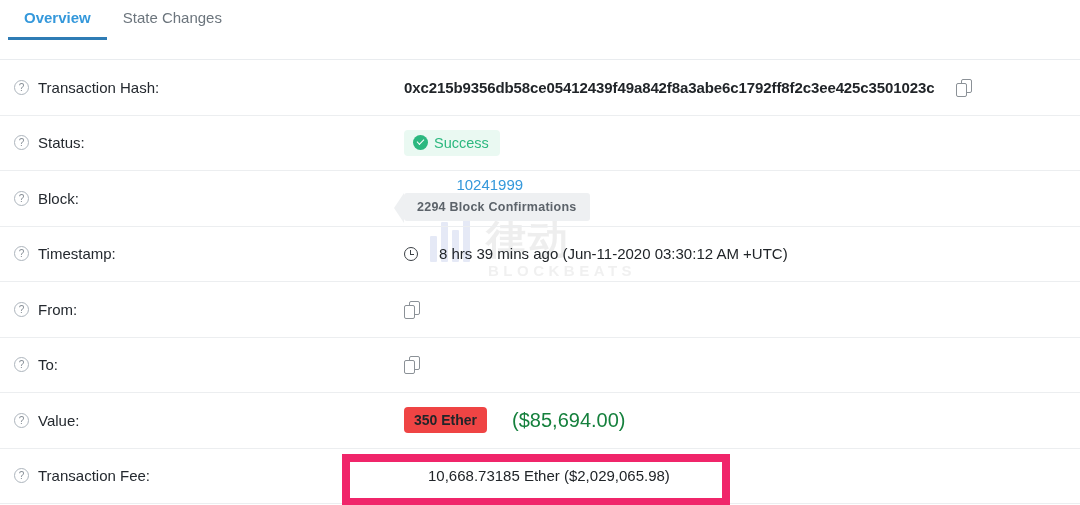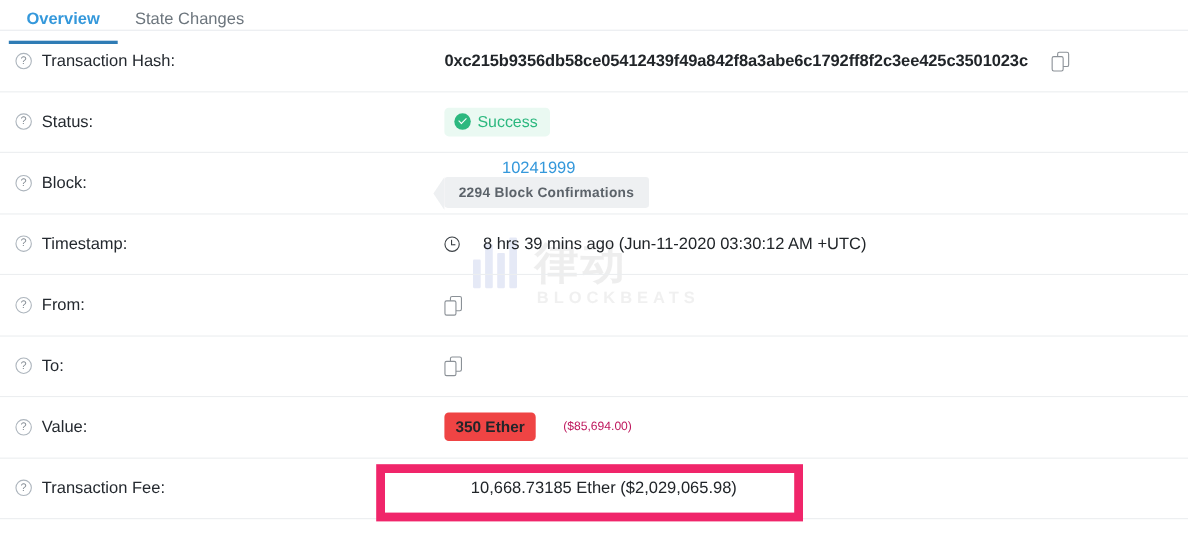--- a/index.html
+++ b/index.html
@@ -59,21 +59,21 @@
     font-weight: 700;
     color: #e2e2e2;
     letter-spacing: 4.5px;
     white-space: nowrap;
   }
 
   
   .tabbar {
     position: relative;
     z-index: 3;
-    height: 28px;
+    height: 60px;
     display: flex;
     align-items: flex-start;
     padding-left: 8px;
     border-bottom: 1px solid #e9ecef;
     background: transparent;
   }
   .tab {
     position: relative;
     padding: 9px 16px 13px 16px;
     font-size: 15px;
@@ -264,22 +264,22 @@
     display: inline-block;
     background: #ef4444;
     color: #212529;
     font-size: 14px;
     font-weight: 700;
     padding: 5px 10px;
     border-radius: 4px;
     white-space: nowrap;
   }
   .usd {
-    font-size: 11px;
-    color: #be185d;
+    font-size: 20px;
+    color: #15803d;
     white-space: nowrap;
     padding-left: 4px;
   }
 
   
   .row-fee { position: relative; }
   .fee-highlight {
     position: absolute;
     left: 342px;
     top: 5px;

